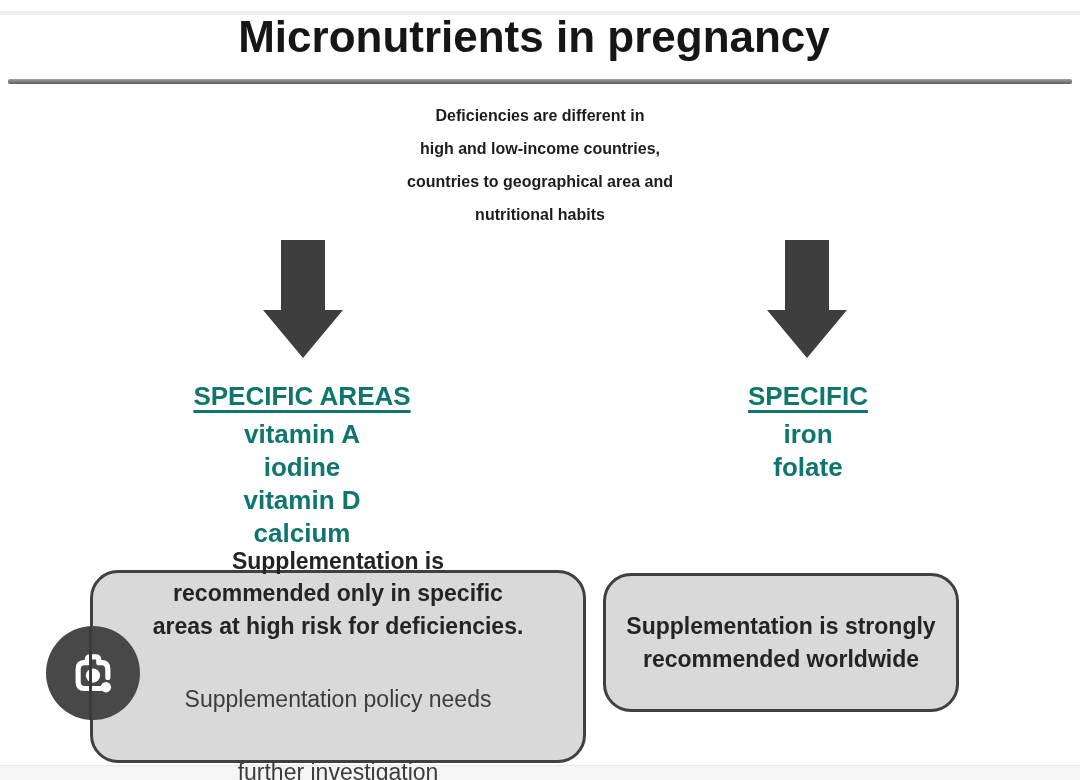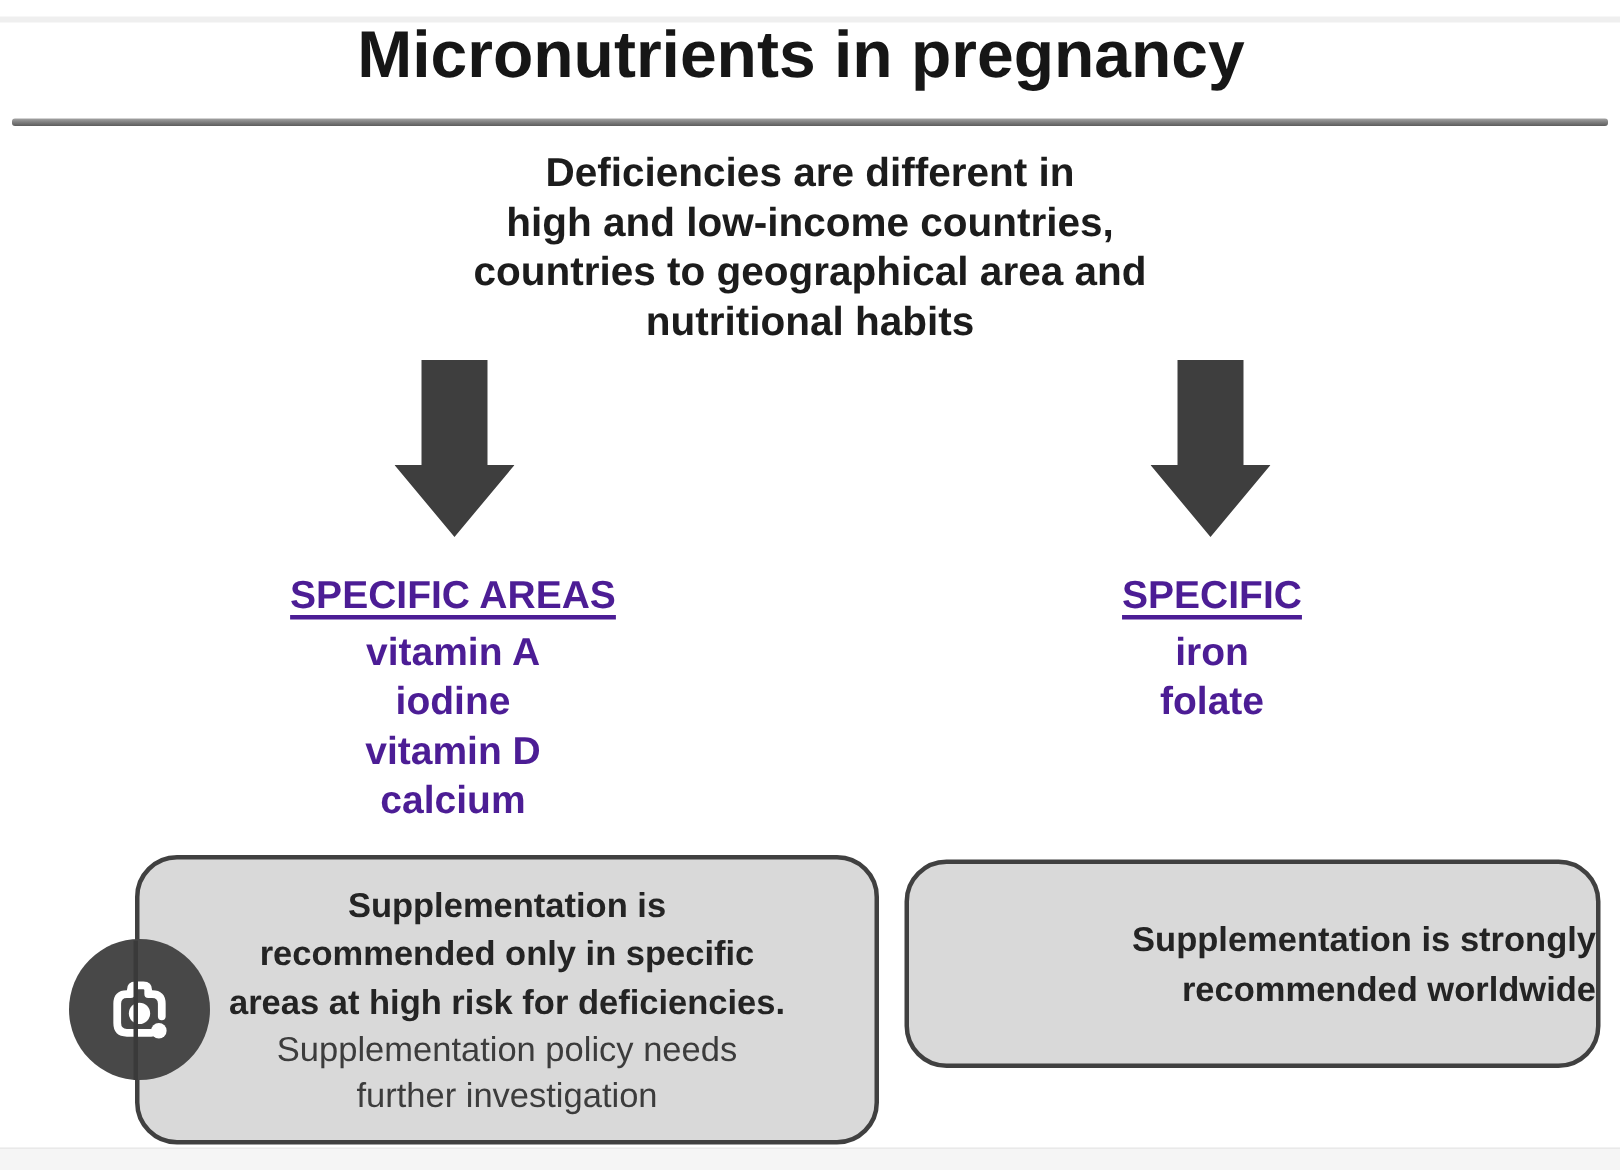--- a/index.html
+++ b/index.html
@@ -26,29 +26,29 @@
     letter-spacing: 0px;
   }
   .title-rule {
     position: absolute; left: 8px; top: 79px; width: 1064px; height: 5px;
     background: linear-gradient(to bottom, #a3a3a3 0%, #7e7e7e 50%, #5c5c5c 100%);
     border-radius: 2px;
   }
   .intro-text {
     position: absolute; left: 140px; top: 99px; width: 800px;
     text-align: center;
-    font-size: 27px; font-weight: bold; color: #1c1c1c;
+    font-size: 16px; font-weight: bold; color: #1c1c1c;
     line-height: 33px;
   }
   .down-arrow { position: absolute; width: 80px; height: 118px; }
   .down-arrow.left-pos  { left: 263px; top: 240px; }
   .down-arrow.right-pos { left: 767px; top: 240px; }
   .column {
     position: absolute; top: 381px; width: 320px;
-    text-align: center; color: #4c1d95;
+    text-align: center; color: #0f766e;
   }
   .column.left-pos  { left: 142px; }
   .column.right-pos { left: 648px; }
   .column-heading {
     display: inline-block;
     font-size: 26px; font-weight: bold;
     text-decoration: underline;
     text-underline-offset: 5px;
     text-decoration-thickness: 2.5px;
     margin-bottom: 6px;
@@ -59,26 +59,26 @@
   .note-box {
     position: absolute;
     background: #d9d9d9;
     border: 3px solid #404040;
     border-radius: 28px;
     display: flex; flex-direction: column; justify-content: center;
     text-align: center;
     z-index: 1;
   }
   .note-box.left-pos  { left: 90px;  top: 570px; width: 496px; height: 193px; }
-  .note-box.right-pos { left: 603px; top: 573px; width: 464px; height: 139px; align-items: flex-end; }
+  .note-box.right-pos { left: 603px; top: 573px; width: 356px; height: 139px; }
   .note-line-bold {
     font-size: 23px; font-weight: bold; color: #242424; line-height: 32.5px;
   }
   .note-line-regular {
-    font-size: 23px; font-weight: normal; color: #3c3c3c; line-height: 31px;
+    font-size: 23px; font-weight: normal; color: #3c3c3c; line-height: 31px; margin-top: 42px;
   }
   .lens-button {
     position: absolute; left: 46px; top: 626px; width: 94px; height: 94px;
     border-radius: 50%;
     background: #484848;
     z-index: 4;
     display: flex; align-items: center; justify-content: center;
     cursor: pointer;
   }
   .lens-button svg { width: 62px; height: 62px; }

